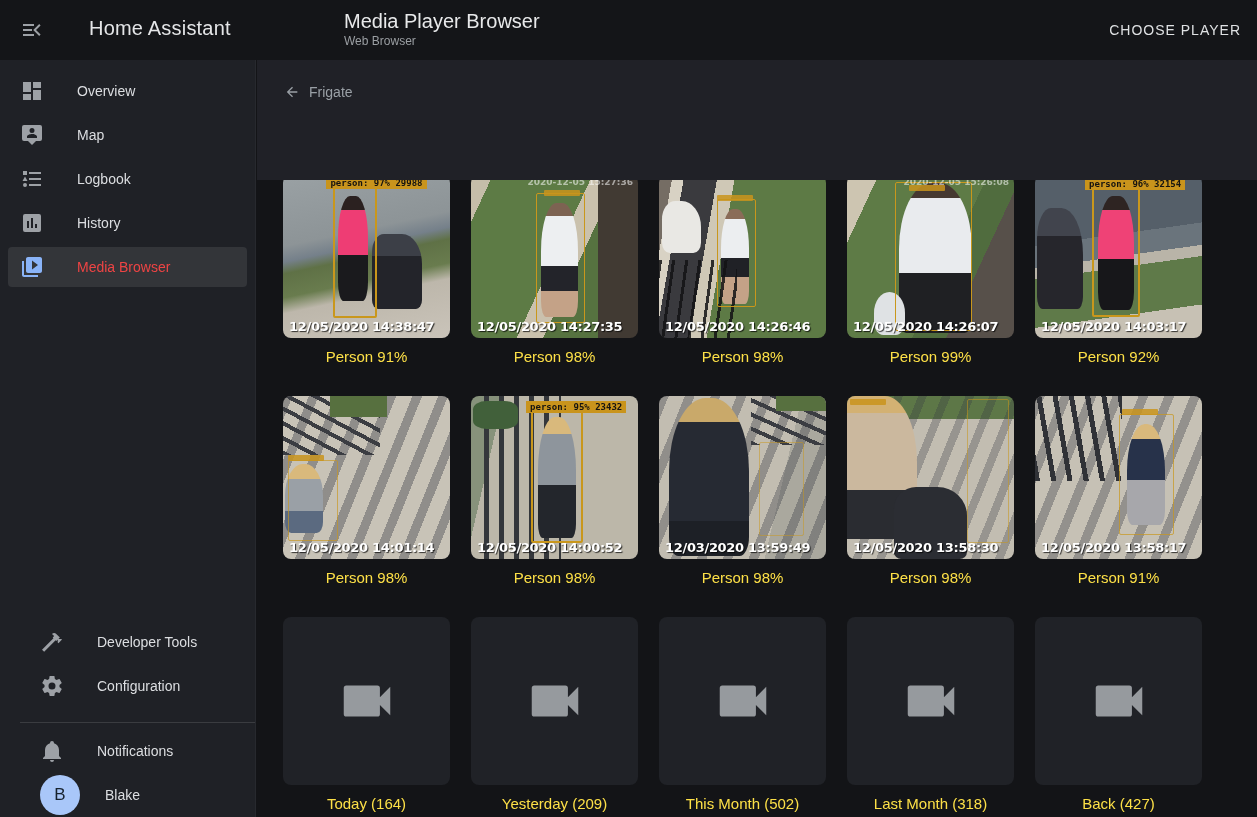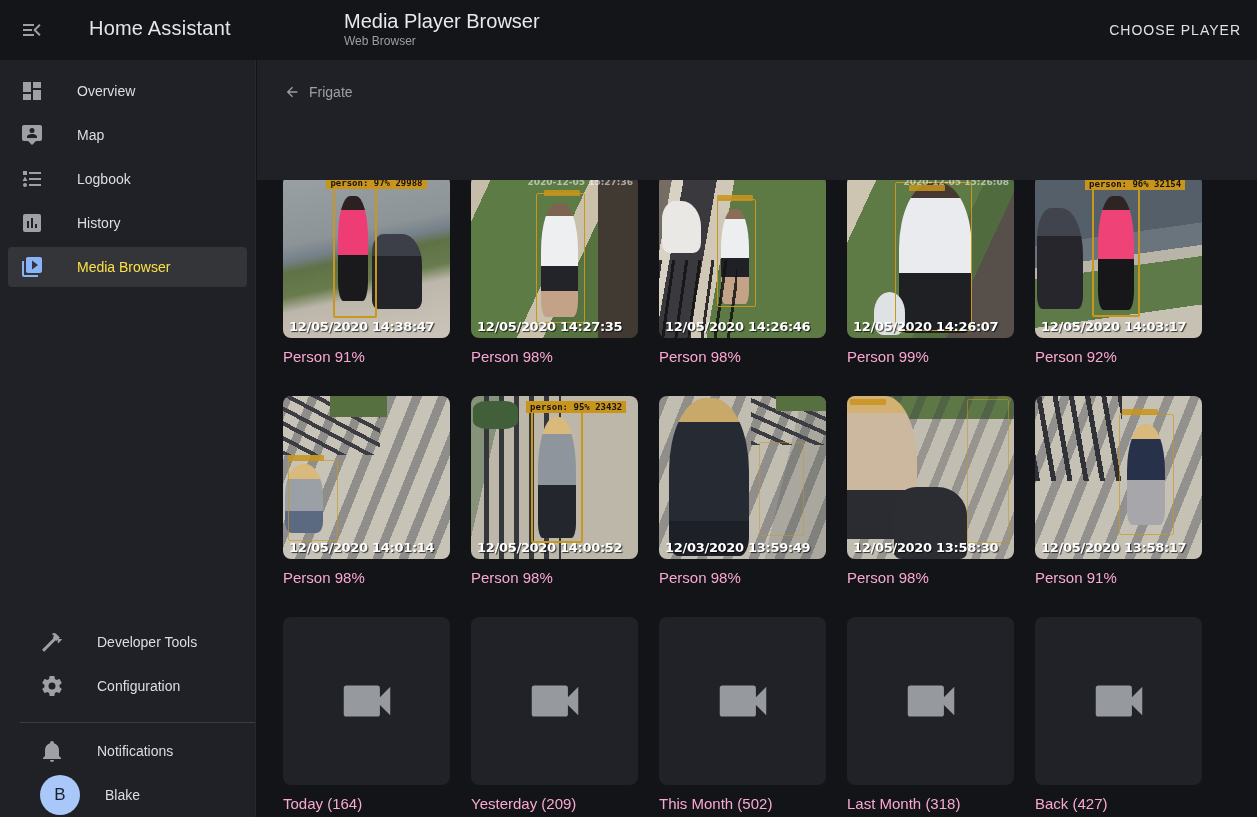--- a/index.html
+++ b/index.html
@@ -27,21 +27,21 @@
              background:#1f2126; border-right:1px solid rgba(255,255,255,.04);
              display:flex; flex-direction:column; z-index:4; }
   .nav-top { margin-top:7px; }
   .nav-item { display:flex; align-items:center; height:40px; margin:4px 8px;
               padding-left:12px; border-radius:4px; cursor:pointer; }
   .nav-item.selected { background:rgba(255,255,255,.09); }
   .nav-icon { width:24px; height:24px; margin-right:33px; flex:none; }
   .nav-icon svg { width:24px; height:24px; fill:#9da1a6; display:block; }
   .nav-item.selected .nav-icon svg { fill:#8ab4f8; }
   .nav-label { font-size:14px; font-weight:500; color:#dcdee1; }
-  .nav-item.selected .nav-label { color:#fde047; }
+  .nav-item.selected .nav-label { color:#ef4444; }
   .nav-bottom { margin-top:auto;padding-left:20px; }
   .sidebar-divider { height:1px; background:rgba(255,255,255,.12); margin:16px 0 8px 0; }
   .avatar { width:40px; height:40px; border-radius:50%; background:#a9c7f9; color:#17222e;
             font-size:17px; font-weight:500; display:flex; align-items:center;
             justify-content:center; flex:none; margin:0 25px 0 -8px; }
   .user-item { padding-left:20px; margin-bottom:2px; }
 
   
   .content-header { position:absolute; left:257px; top:60px; right:0; height:120px;
                     background:#202127; padding:24px 0 0 27px; z-index:3; }
@@ -49,22 +49,22 @@
   .breadcrumb svg { fill:#9aa0a6; width:16px; height:16px; }
   .breadcrumb-label { font-size:14px; color:#9aa0a6; }
   .clips-title { margin-top:7px; font-size:32px; font-weight:700; color:#f2f3f4;
                  letter-spacing:.2px; }
 
   
   .grid-area { position:absolute; left:257px; top:157px; right:0; bottom:0;
                background:#131417; overflow:hidden; padding:18px 0 0 26px; }
   .grid { display:grid; grid-template-columns:repeat(5,167px); column-gap:21px; }
   .card { margin-bottom:29px; cursor:pointer; }
-  .card-label { margin-top:9px; font-size:15px; color:#f9a8d4; line-height:20px;
-                white-space:nowrap; overflow:hidden; }
+  .card-label { margin-top:9px; font-size:15px; color:#fde047; line-height:20px;
+                white-space:nowrap; overflow:hidden;text-align:center; }
 
   .photo { position:relative; width:167px; height:163px; border-radius:8px;
            overflow:hidden; background:#3a3d40; }
   .blob { position:absolute; display:none; }
   .bbox { position:absolute; display:none; border:2px solid #c9971c; border-radius:2px; }
   .tag { position:absolute; display:none; background:#c9941c; color:#151310;
          font:700 9px "DejaVu Sans Mono", monospace; padding:1px 4px; white-space:nowrap; }
   .mini-tag { position:absolute; display:none; width:36px; height:6px;
               background:#c9941c; opacity:.85; border-radius:1px; }
   .ts { position:absolute; left:6px; bottom:4px; color:#fff;

